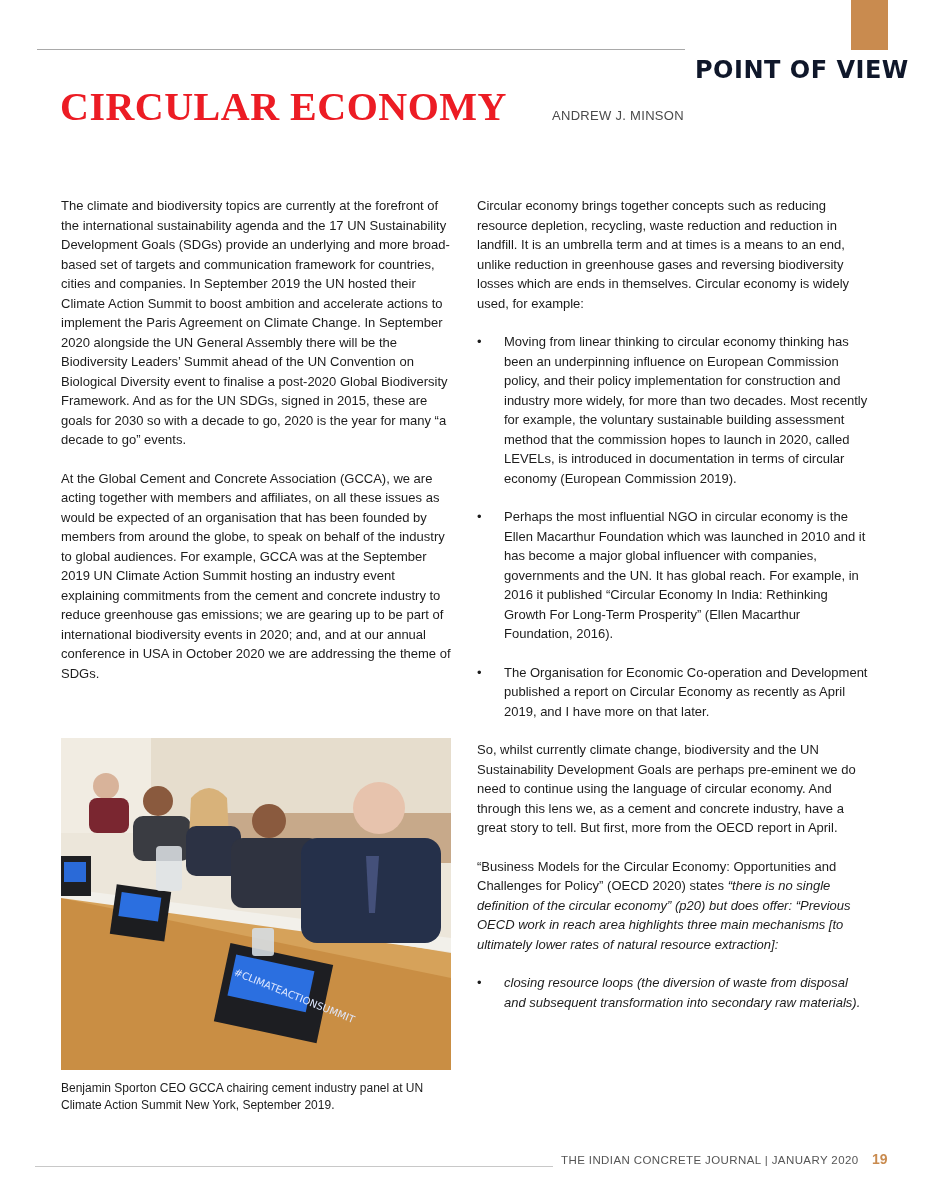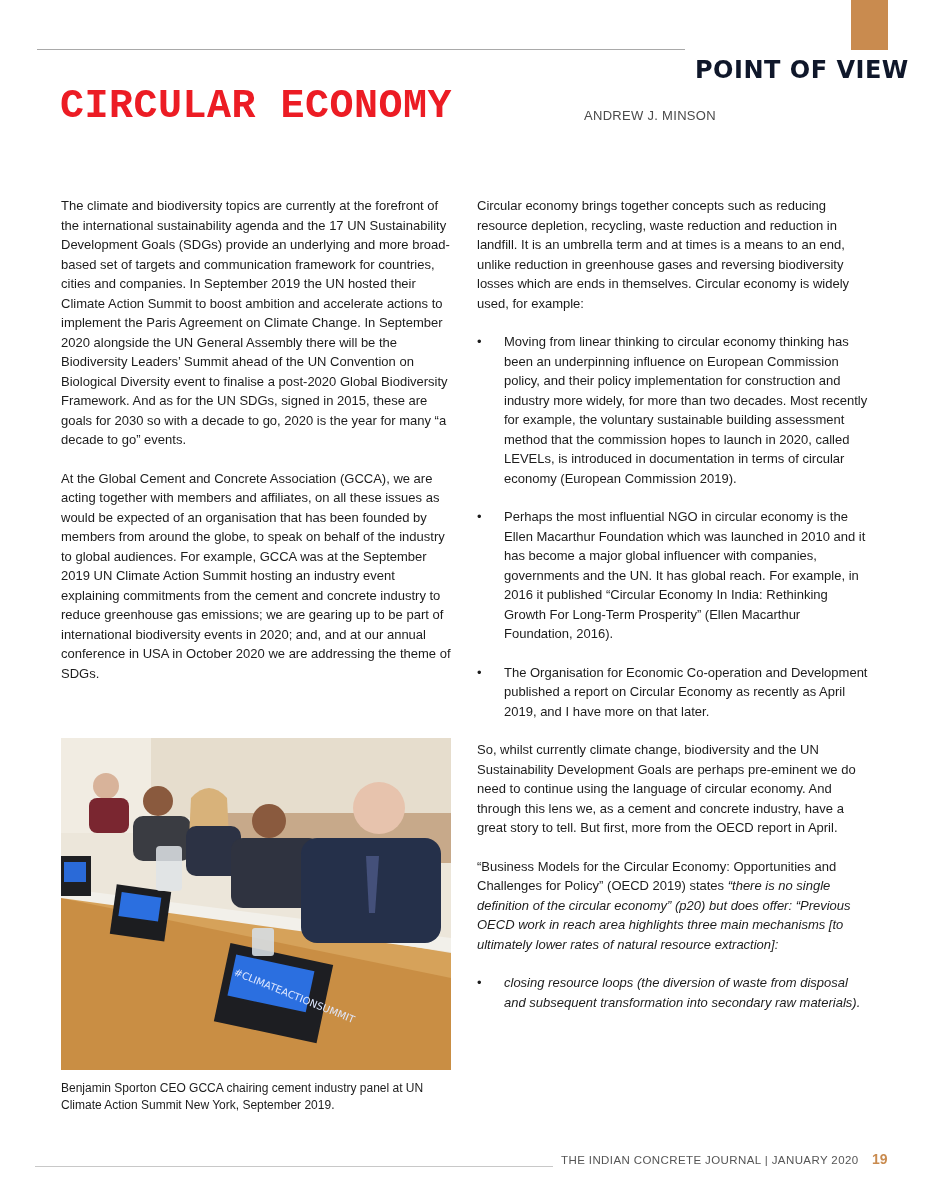--- a/index.html
+++ b/index.html
@@ -3,23 +3,23 @@
 <meta charset="utf-8">
 <style>
   html, body { margin: 0; padding: 0; background: #ffffff; }
   body { width: 927px; height: 1200px; position: relative; overflow: hidden;
          font-family: "Liberation Sans", "DejaVu Sans", sans-serif; color: #1a1a1a; }
   .abs { position: absolute; }
   .rule-top { left: 37px; top: 49px; width: 648px; height: 1px; background: #a9a9a9; }
   .section-label { left: 695px; top: 30px; font-family: "DejaVu Sans", sans-serif; font-weight: bold;
                    font-size: 24px; letter-spacing: 0.5px; color: #0f172a; line-height: 24px; margin-top: 28px; }
   .section-block { left: 851px; top: 0; width: 37px; height: 50px; background: #c98b4f; }
-  .title { left: 60px; top: 82px; font-family: Liberation Mono, monospace; font-weight: bold; font-size: 40px;
+  .title { left: 60px; top: 82px; font-family: Liberation Serif, serif; font-weight: bold; font-size: 40px;
            color: #ec1c24; letter-spacing: 0.5px; line-height: 50px; }
-  .author { left: 584px; top: 108px; font-size: 13px; color: #4a4a4a; letter-spacing: 0.3px; }
+  .author { left: 552px; top: 108px; font-size: 13px; color: #4a4a4a; letter-spacing: 0.3px; }
   .col { width: 392px; font-size: 13px; line-height: 19.5px; color: #1c1c1c; }
   .col-left { left: 61px; top: 182px; }
   .col-right { left: 477px; top: 182px; }
   h2 { font-family: "Liberation Sans", sans-serif; font-weight: normal; font-size: 18.5px; line-height: 25px;
        margin: 0 0 8px 0; color: #111; }
   p { margin: 14px 0 19px 0; }
   ul { list-style: none; margin: 0 0 19px 0; padding: 0; }
   li { position: relative; padding-left: 27px; margin-bottom: 19px; }
   li .bullet { position: absolute; left: 0; top: 0; }
   .ital { font-style: italic; }
@@ -93,21 +93,21 @@
       <span class="bullet">•</span>
       <span>Perhaps the most influential NGO in circular economy is the Ellen Macarthur Foundation which was launched in 2010 and it has become a major global influencer with companies, governments and the UN. It has global reach. For example, in 2016 it published “Circular Economy In India: Rethinking Growth For Long-Term Prosperity” (Ellen Macarthur Foundation, 2016).</span>
     </li>
     <li>
       <span class="bullet">•</span>
       <span>The Organisation for Economic Co-operation and Development published a report on Circular Economy as recently as April 2019, and I have more on that later.</span>
     </li>
   </ul>
   <p>So, whilst currently climate change, biodiversity and the UN Sustainability Development Goals are perhaps pre-eminent we do need to continue using the language of circular economy. And through this lens we, as a cement and concrete industry, have a great story to tell. But first, more from the OECD report in April.</p>
   <p>
-    <span>“Business Models for the Circular Economy: Opportunities and Challenges for Policy” (OECD 2019) states </span><span class="ital">“there is no single definition of the circular economy” (p20) but does offer: “Previous OECD work in reach area highlights three main mechanisms [to ultimately lower rates of natural resource extraction]:</span>
+    <span>“Business Models for the Circular Economy: Opportunities and Challenges for Policy” (OECD 2020) states </span><span class="ital">“there is no single definition of the circular economy” (p20) but does offer: “Previous OECD work in reach area highlights three main mechanisms [to ultimately lower rates of natural resource extraction]:</span>
   </p>
   <ul>
     <li class="ital">
       <span class="bullet" style="font-style:normal">•</span>
       <span>closing resource loops (the diversion of waste from disposal and subsequent transformation into secondary raw materials).</span>
     </li>
   </ul>
 </div>
 
 <div class="abs rule-bottom"></div>

